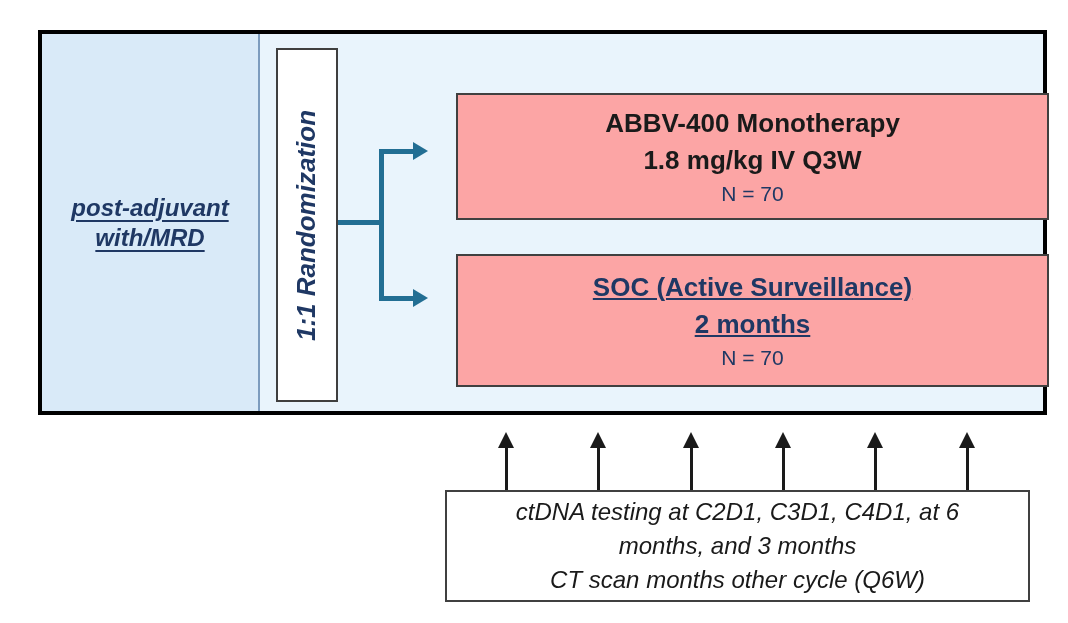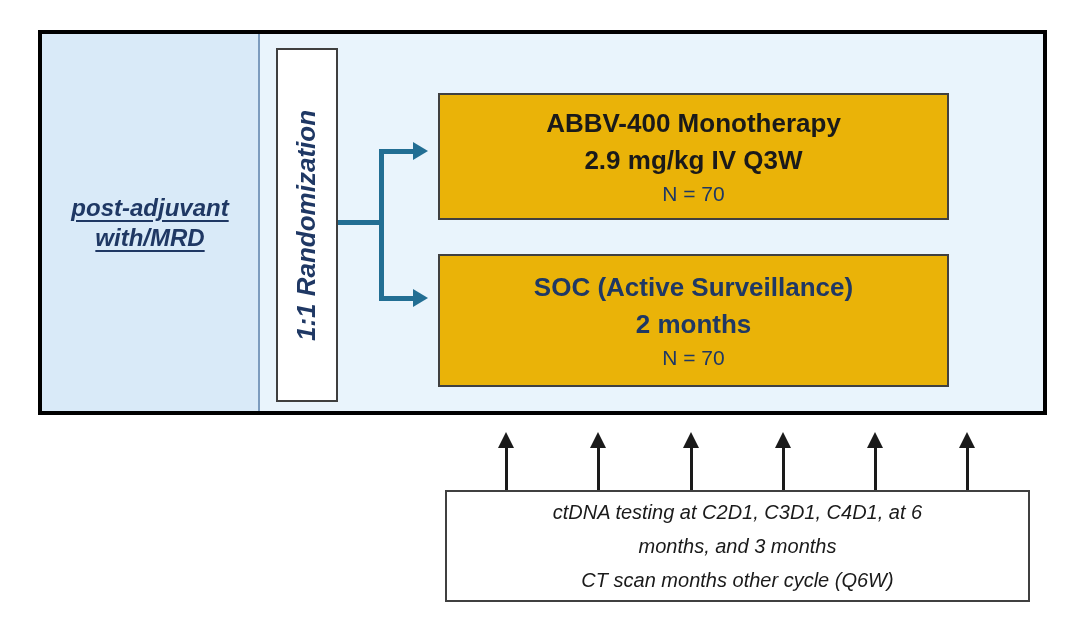--- a/index.html
+++ b/index.html
@@ -36,39 +36,39 @@
   .conn-top-h{left:379px;top:149px;width:34px;height:5px;}
   .conn-bot-h{left:379px;top:296px;width:34px;height:5px;}
   .conn-head{
     position:absolute;width:0;height:0;background:transparent;
     border-top:9px solid transparent;border-bottom:9px solid transparent;
     border-left:15px solid #226E93;
   }
   .conn-head-top{left:413px;top:142px;}
   .conn-head-bot{left:413px;top:289px;}
   .arm-box{
-    position:absolute;left:438px;width:511px;background:#eab308;
+    position:absolute;left:456px;width:593px;background:#fca5a5;
     border:2px solid #404040;box-sizing:border-box;
     display:flex;flex-direction:column;justify-content:center;align-items:center;
     text-align:center;gap:3px;
   }
   .arm-1{top:93px;height:127px;}
   .arm-2{top:254px;height:133px;}
   .arm-line{font-size:26px;font-weight:bold;line-height:34px;}
   .arm-1 .arm-line{color:#1a1a1a;}
-  .arm-2 .arm-line{color:#1F3864;}
+  .arm-2 .arm-line{color:#1F3864;text-decoration:underline;}
   .arm-n{font-size:21px;font-weight:normal;color:#1F3864;line-height:28px;}
   .bottom-box{
     position:absolute;left:445px;top:490px;width:585px;height:112px;
     background:#ffffff;border:2px solid #404040;box-sizing:border-box;
     display:flex;flex-direction:column;justify-content:center;align-items:center;
     text-align:center;
   }
   .bottom-line{
-    font-size:20px;font-style:italic;color:#1a1a1a;line-height:34px;white-space:nowrap;
+    font-size:24px;font-style:italic;color:#1a1a1a;line-height:34px;white-space:nowrap;
   }
   .up-arrow{position:absolute;width:0;height:0;}
   .up-arrow .stem{
     position:absolute;left:-1px;top:14px;width:3px;height:44px;background:#1a1a1a;
   }
   .up-arrow .head{
     position:absolute;left:-8px;top:0;width:0;height:0;
     border-left:8px solid transparent;border-right:8px solid transparent;
     border-bottom:16px solid #1a1a1a;
   }
@@ -91,21 +91,21 @@
 
   <div class="conn conn-stem"></div>
   <div class="conn conn-vert"></div>
   <div class="conn conn-top-h"></div>
   <div class="conn-head conn-head-top"></div>
   <div class="conn conn-bot-h"></div>
   <div class="conn-head conn-head-bot"></div>
 
   <div class="arm-box arm-1">
     <div class="arm-line">ABBV-400 Monotherapy</div>
-    <div class="arm-line">2.9 mg/kg IV Q3W</div>
+    <div class="arm-line">1.8 mg/kg IV Q3W</div>
     <div class="arm-n">N = 70</div>
   </div>
 
   <div class="arm-box arm-2">
     <div class="arm-line">SOC (Active Surveillance)</div>
     <div class="arm-line">2 months</div>
     <div class="arm-n">N = 70</div>
   </div>
 
   <div class="up-arrow" style="left:506px;top:432px;">

